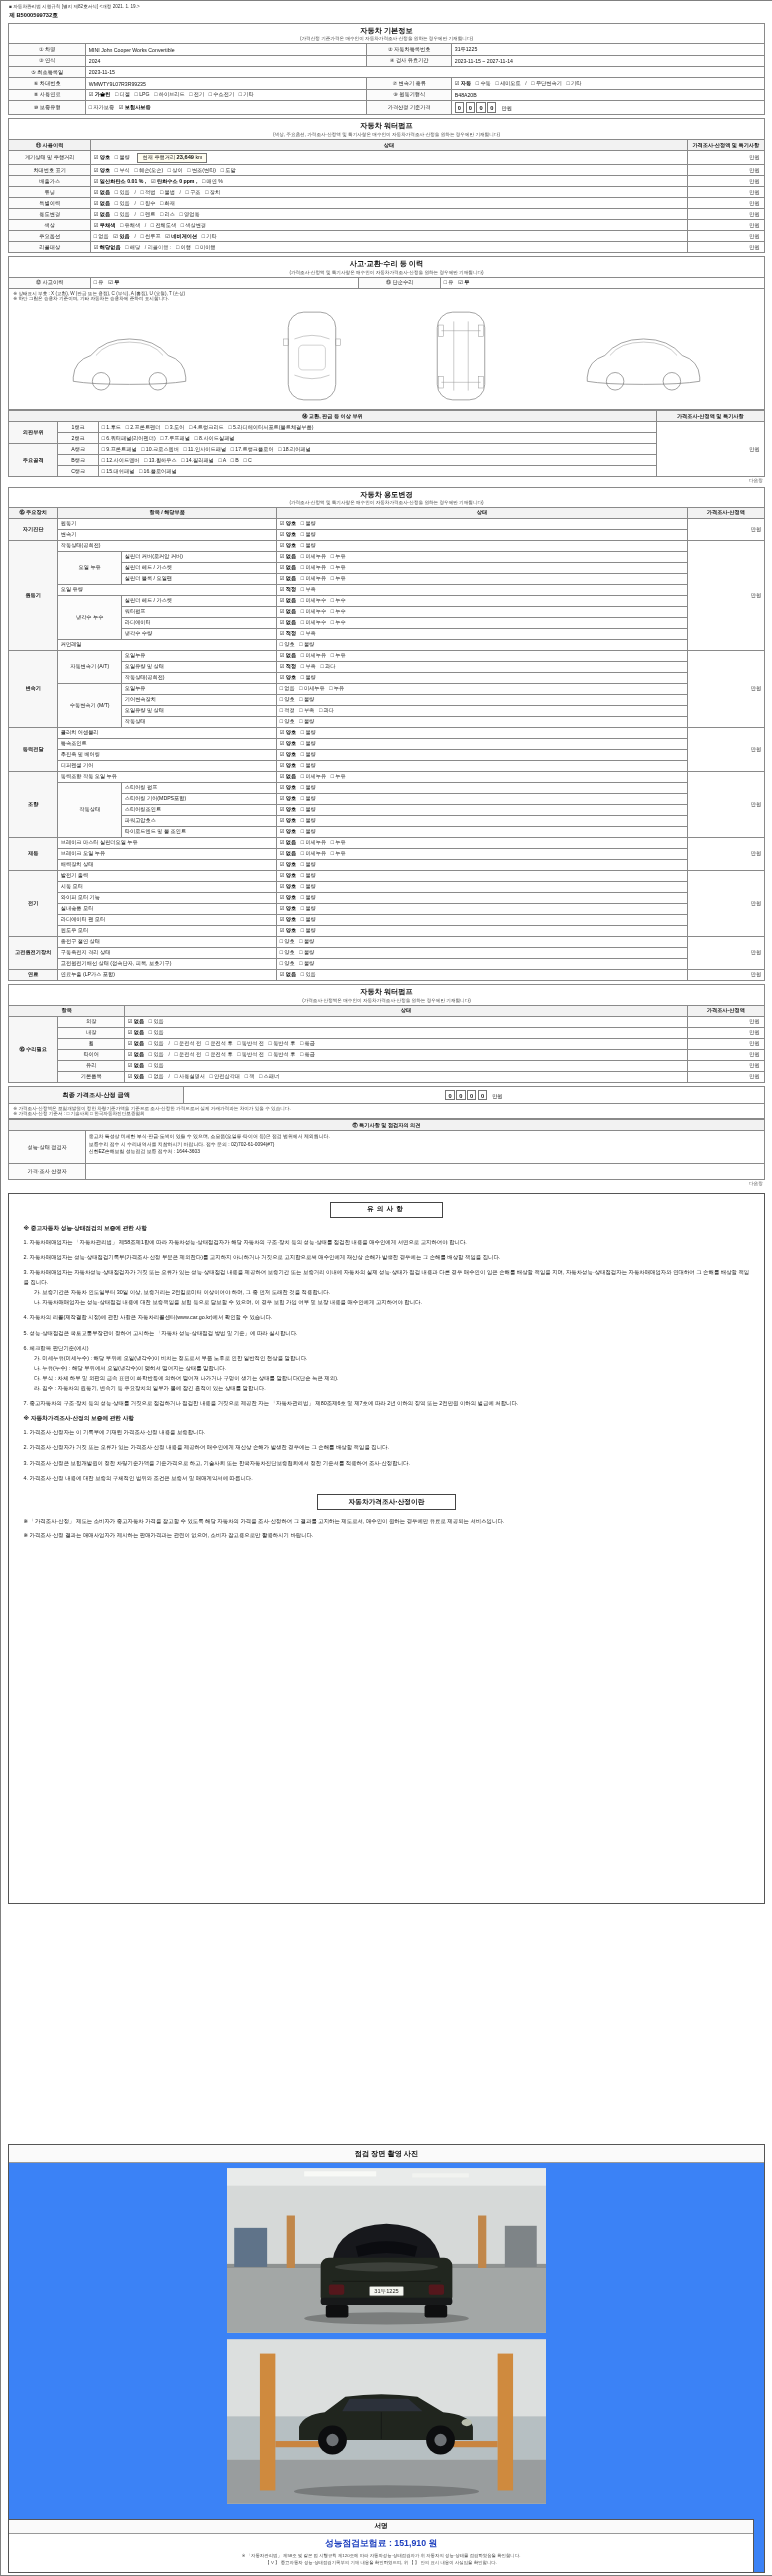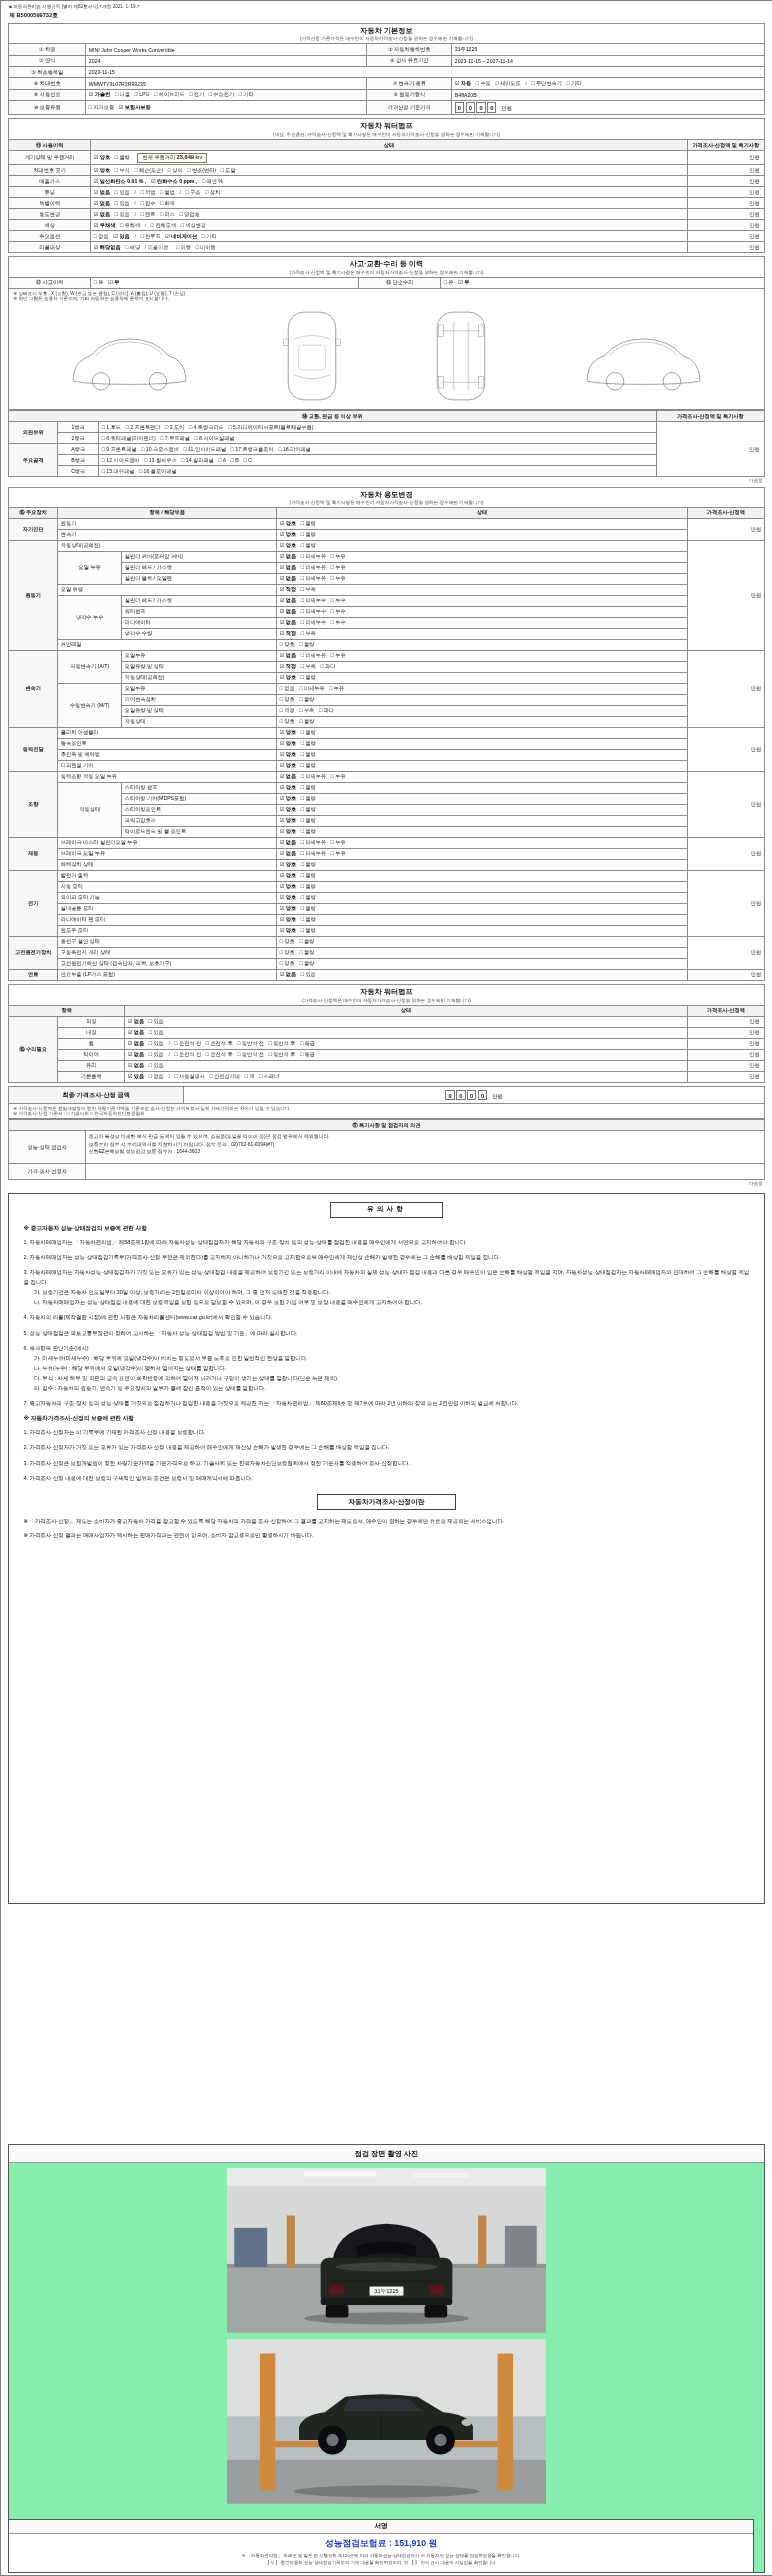--- a/index.html
+++ b/index.html
@@ -44,21 +44,21 @@
   .notice{height:711px;overflow:hidden;padding:8.2px 14.4px;border:0.5px solid #555;margin-top:6.2px;}
   .notice-title-wrap{text-align:center;margin-bottom:7.2px;}
   .notice-title{display:inline-block;border:0.8px solid #444;font-weight:bold;font-size:6.7px;padding:2.1px 36px;letter-spacing:3.1px;}
   .notice-h{font-weight:bold;font-size:5.7px;margin:7.2px 0 4.1px;}
   .n-item{font-size:5.4px;line-height:1.85;margin-bottom:5.2px;color:#151515;}
   .n-sub{padding-left:10.3px;}
   .define-box{text-align:center;margin:11.3px 0 6.2px;}
   .define-box span{display:inline-block;border:0.8px solid #444;font-weight:bold;font-size:6.7px;padding:2.6px 31px;}
   .define-text{font-size:5.4px;line-height:1.85;color:#151515;}
   .define-text div{margin-bottom:3.1px;}
-  .photos{position:absolute;left:7.2px;right:7.2px;top:2143px;height:429px;border:0.5px solid #555;background:#86efac;}
+  .photos{position:absolute;left:7.2px;right:7.2px;top:2143px;height:429px;border:0.5px solid #555;background:#3b82f6;}
   .photos-title{text-align:center;font-weight:bold;font-size:7.2px;padding:3.6px;border-bottom:0.5px solid #999;background:#fafafa;}
   .photo{display:block;margin:5.2px auto 0;}
   .sign{position:absolute;left:7.2px;right:18px;top:2518px;height:54px;border:0.5px solid #555;background:#fff;}
   .sign-title{text-align:center;font-weight:bold;font-size:6.7px;padding:2.1px;border-bottom:0.5px solid #999;background:#fafafa;}
   .insurance{color:#1d3fbf;font-weight:bold;text-align:center;font-size:8.8px;margin:4.1px 0 3.1px;}
   .legal{font-size:4.4px;color:#444;text-align:center;line-height:1.5;}
   .t-basic td{height:11.3px;}
   .t-detail td{padding:1.5px 2.6px;}
 </style>
 </head>

